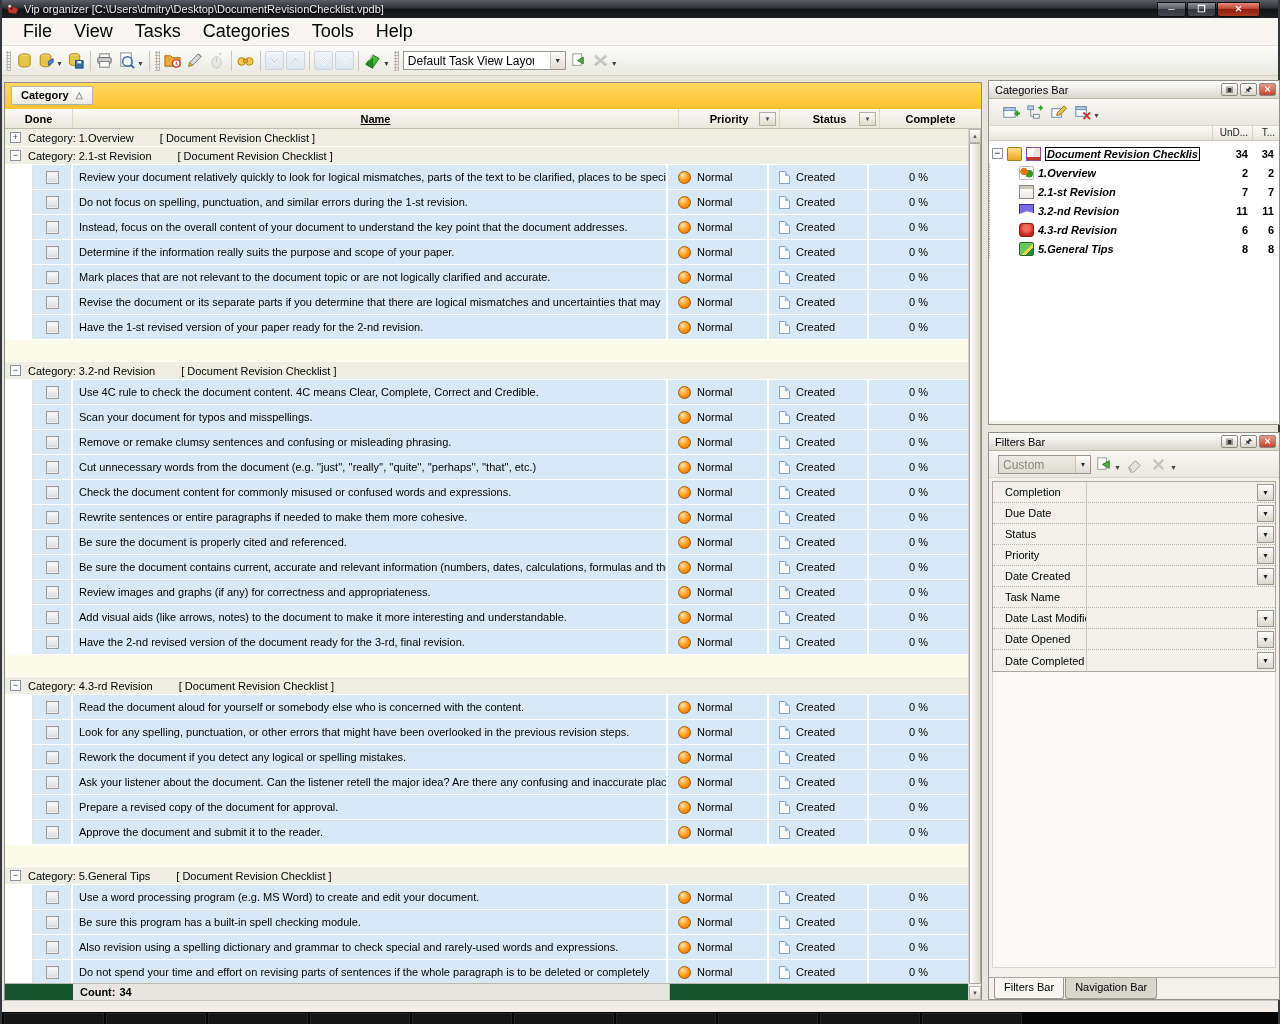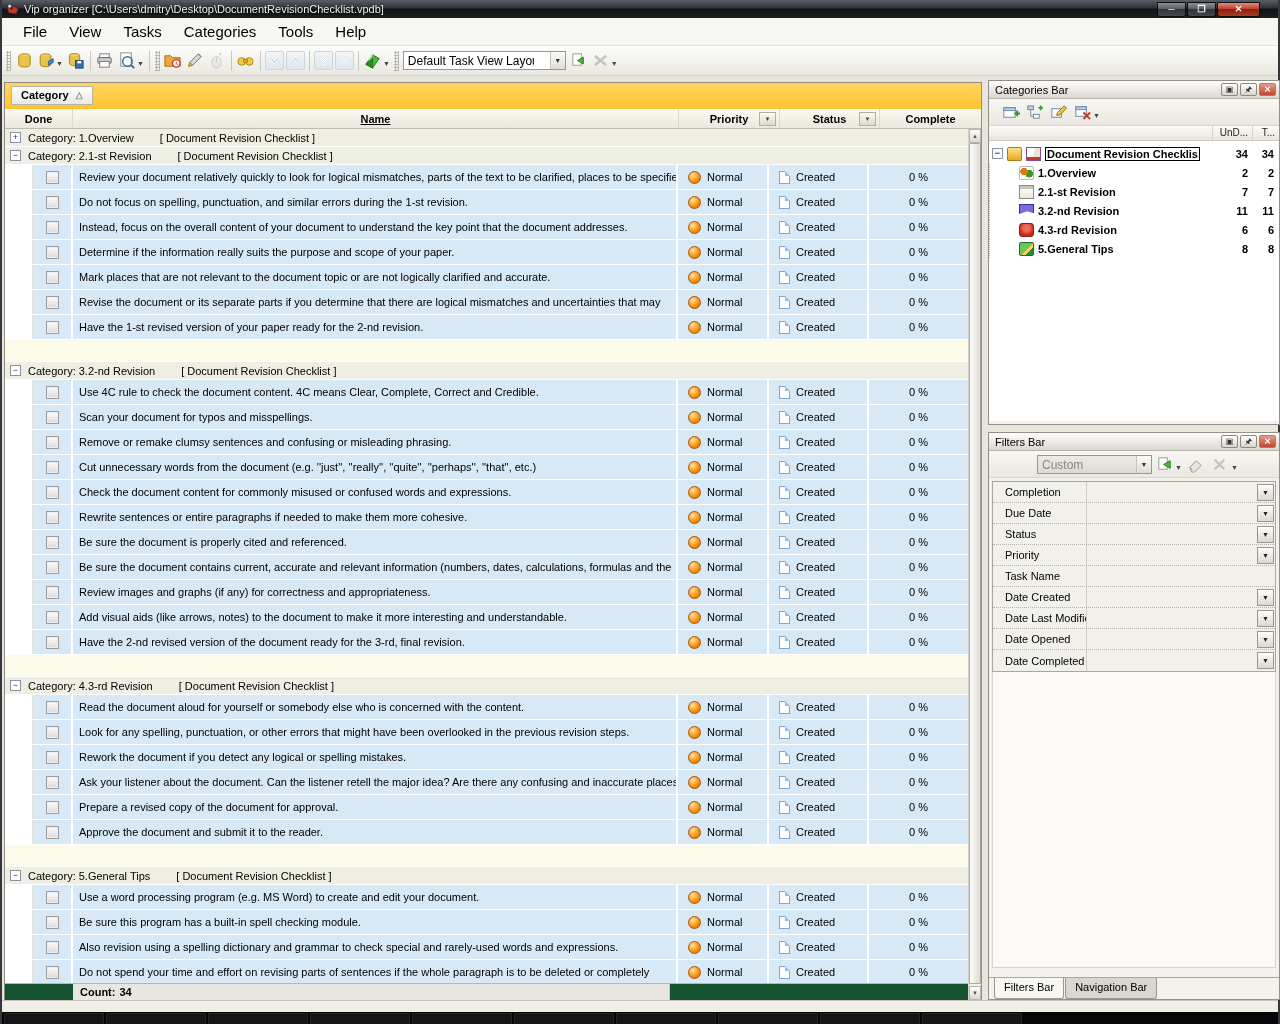--- a/index.html
+++ b/index.html
@@ -13,21 +13,21 @@
   .app-icon { width:13px; height:12px; margin-right:5px; }
   .titlebar-text { color:#efefef; font-size:11px; white-space:nowrap; overflow:hidden; flex:1; text-shadow:0 1px 2px #000; }
   .winbtns { display:flex; gap:1px; margin-right:14px; }
   .wbtn { width:29px; height:15px; border:1px solid #0d0e10; border-radius:0 0 3px 3px;
     background:linear-gradient(#8d9097 0%,#595d64 45%,#33363b 50%,#44474d 100%);
     color:#fff; font-size:9px; line-height:13px; text-align:center; font-weight:bold; }
   .wbtn.close { width:43px; background:linear-gradient(#e28a7d 0%,#c0432f 45%,#8c1f10 50%,#a93a22 100%); }
 
   
   .menubar { height:28px; background:#F7F6F2; border-bottom:1px solid #E2E0D6; display:flex; align-items:center; padding-left:10px; }
-  .menu-item { padding:3px 11px; font-size:15px; }
+  .menu-item { padding:3px 11px; font-size:18px; }
 
   
   .toolbar { height:30px; background:linear-gradient(#FDFDFC,#E9E8E1); border-bottom:1px solid #D4D2C6;
     display:flex; align-items:center; padding-left:2px; }
   .grip { width:5px; height:20px; margin:0 2px; background-image:radial-gradient(circle,#b9b7ac 1px,transparent 1.2px); background-size:3px 3px; }
   .tsep { width:1px; height:20px; background:#c9c7bb; margin:0 3px; }
   .ticon { width:22px; height:22px; display:flex; align-items:center; justify-content:center; }
   .ticon svg { width:19px; height:19px; }
   .mini-caret { font-size:7px; color:#444; margin:6px 2px 0 -1px; }
   .chevbtn { width:19px; height:19px; border:1px solid #ccd5de; border-radius:2px;
@@ -55,21 +55,21 @@
   .rows-clip { position:absolute; inset:0 13px 17px 0; overflow:hidden; }
   .group-row { height:18px; background:#EFEEE3; border-bottom:1px solid #fff; display:flex; align-items:center; }
   .expand-box { width:11px; height:11px; border:1px solid #8a93a1; background:#fff; margin:0 7px 0 5px;
     font-size:9px; line-height:9px; text-align:center; color:#2f3a46; flex:none; }
   .group-label { margin-right:26px; }
   .task-row { height:25px; display:flex; border-bottom:1px solid #fff; }
   .c { background:#D7E8F6; border-right:2px solid #fff; display:flex; align-items:center; }
   .c-ind { width:28px; background:#fff; border-right:1px solid #e4e2d8; }
   .c-done { width:40px; justify-content:center; }
   .c-name { flex:1; padding-left:6px; overflow:hidden; white-space:nowrap; }
-  .c-pri { width:91px; padding-left:10px; gap:6px; }
+  .c-pri { width:101px; padding-left:10px; gap:6px; }
   .c-sta { width:100px; padding-left:10px; gap:6px; }
   .c-com { width:99px; justify-content:center; border-right:none; }
   .cb { width:13px; height:13px; border:1px solid #9b9b9b; background:linear-gradient(#fdfdfd,#d9d9d9); box-shadow:inset 0 0 0 1px #efefef; }
   .pri-ico { width:13px; height:13px; border-radius:50%; flex:none;
     background:radial-gradient(circle at 35% 30%, #ffe3b0 0%, #ffa01f 45%, #d96400 100%); border:1px solid #a85400; }
   .sta-ico { width:11px; height:13px; background:#fdfdfd; border:1px solid #7fa7cf; flex:none; position:relative; }
   .sta-ico::after { content:""; position:absolute; right:-1px; top:-1px; border-style:solid; border-width:0 5px 5px 0; border-color:#bcd4ea #D7E8F6 #9dbcd9 #bcd4ea; }
   .gfooter { height:22px; background:#FCFBE9; border-bottom:1px solid #fff; }
   .count-row { position:absolute; left:0; right:13px; bottom:0; height:17px; background:#14532d; border-top:1px solid #bab8ac; display:flex; }
   .count-box { margin-left:68px; width:597px; background:#E7E6E1; border-right:1px solid #c8c6bb; display:flex; align-items:center; gap:4px; padding-left:7px; font-weight:bold; }
@@ -89,37 +89,37 @@
     font-size:8px; line-height:11px; text-align:center; color:#333; margin-left:2px; }
   .pb.close { background:linear-gradient(#e89a8b,#c2452e); color:#fff; font-weight:bold; }
   .ptools { height:27px; display:flex; align-items:center; padding-left:9px; background:linear-gradient(#F8F7F3,#E9E7DF); border-bottom:1px solid #d8d5cc; }
   .ptools .ticon { width:24px; }
   .cat-cols { height:15px; display:flex; justify-content:flex-end; background:linear-gradient(#fbfaf7,#e7e5dc); border-bottom:1px solid #cfccc3; font-size:10px; color:#222; }
   .cat-col { border-left:1px solid #d5d2c9; padding:1px 4px 8px 0; text-align:right; }
   .cat-col.u { width:40px; } .cat-col.t { width:27px; }
   .cat-tree { background:#fff; height:280px; padding-top:3px; }
   .tree-row { height:19px; display:flex; align-items:center; font-weight:bold; }
   .tree-ico { width:15px; height:14px; margin-right:4px; flex:none; position:relative; }
-  .tree-label { white-space:nowrap; overflow:hidden; }
+  .tree-label { white-space:nowrap; overflow:hidden;font-style:italic; }
   .tree-label.sel { border:1px solid #000; background:#fff; padding:0 1px; }
   .tree-nums { margin-left:auto; display:flex; }
   .tn { width:36px; text-align:right; padding-right:5px; } .tn.t { width:26px; }
   .tree-indent { width:15px; flex:none; } .tree-indent.dot { border-left:1px dotted #b9b6ad; height:100%; }
   
   .ico-folder { background:linear-gradient(#ffe08a,#e8a821); border:1px solid #a87d18; border-radius:2px 2px 1px 1px; }
   .ico-book { background:linear-gradient(105deg,#fff 48%,#e8e4da 52%); border:1px solid #8a4a9a; box-shadow:inset 0 -3px 0 #c23a2a; }
   .ico-people { background:radial-gradient(circle at 32% 38%, #e07818 0 32%, transparent 34%), radial-gradient(circle at 70% 55%, #3a9a28 0 34%, transparent 36%); background-color:#fff; border:1px solid #bbb; border-radius:2px; }
   .ico-notepad { background:linear-gradient(#fff,#ece8df); border:1px solid #8a887f; box-shadow:inset 0 3px 0 #c9c5ba; }
   .ico-flag { background:linear-gradient(180deg,#7a6ae0 55%, #4a3ab8 100%); border:1px solid #39309a; clip-path:polygon(0 0,100% 0,100% 70%,55% 55%,0 75%); }
   .ico-badge { background:radial-gradient(circle at 50% 35%, #f06a5a 0 30%, #c22a18 70%); border:1px solid #8c1f10; border-radius:3px; }
   .ico-tips { background:linear-gradient(135deg,#6ac85a 0 55%, #ffd34e 55% 70%, #2a8a3a 70%); border:1px solid #1f6a2a; border-radius:2px; }
   .expand-box.tree { margin:0 4px 0 3px; }
 
   
-  .fcombo { width:115px; height:19px; border:1px solid #9a988d; background:linear-gradient(#eceae3,#dedcd2); display:flex;margin-left:39px; }
+  .fcombo { width:93px; height:19px; border:1px solid #9a988d; background:linear-gradient(#eceae3,#dedcd2); display:flex; }
   .fcombo .combo-text { color:#8a887d; }
   .filter-grid { margin:3px 3px 0 3px; border:1px solid #aaa79e; background:#F1F0EB; }
   .f-row { height:21px; display:flex; align-items:center; border-bottom:1px dotted #b5b2a9; }
   .f-row:last-child { border-bottom:none; }
   .f-label { width:94px; padding-left:12px; border-right:1px solid #cfccc3; align-self:stretch; display:flex; align-items:center; white-space:nowrap; overflow:hidden; }
   .f-val { flex:1; }
   .f-arrow { width:17px; height:17px; margin-right:1px; border:1px solid #9a978e; background:linear-gradient(#fdfdfc,#dbd8cf);
     font-size:7px; text-align:center; line-height:15px; color:#222; }
   .f-empty { height:296px; background:#FBFAF7; margin:0 3px; border:1px solid #d8d5cc; border-top:none; }
   .ptabs { display:flex; height:22px; padding:0 0 0 5px; align-items:stretch; background:#F2F1EC; border-top:1px solid #aaa79e; }
@@ -954,27 +954,27 @@
               <div class="f-label">Status</div>
               <div class="f-val"></div>
               <div class="f-arrow">▼</div>
             </div>
             <div class="f-row">
               <div class="f-label">Priority</div>
               <div class="f-val"></div>
               <div class="f-arrow">▼</div>
             </div>
             <div class="f-row">
-              <div class="f-label">Task Name</div>
-              <div class="f-val"></div>
-            </div>
-            <div class="f-row">
               <div class="f-label">Date Created</div>
               <div class="f-val"></div>
               <div class="f-arrow">▼</div>
+            </div>
+            <div class="f-row">
+              <div class="f-label">Task Name</div>
+              <div class="f-val"></div>
             </div>
             <div class="f-row">
               <div class="f-label">Date Last Modifie</div>
               <div class="f-val"></div>
               <div class="f-arrow">▼</div>
             </div>
             <div class="f-row">
               <div class="f-label">Date Opened</div>
               <div class="f-val"></div>
               <div class="f-arrow">▼</div>

